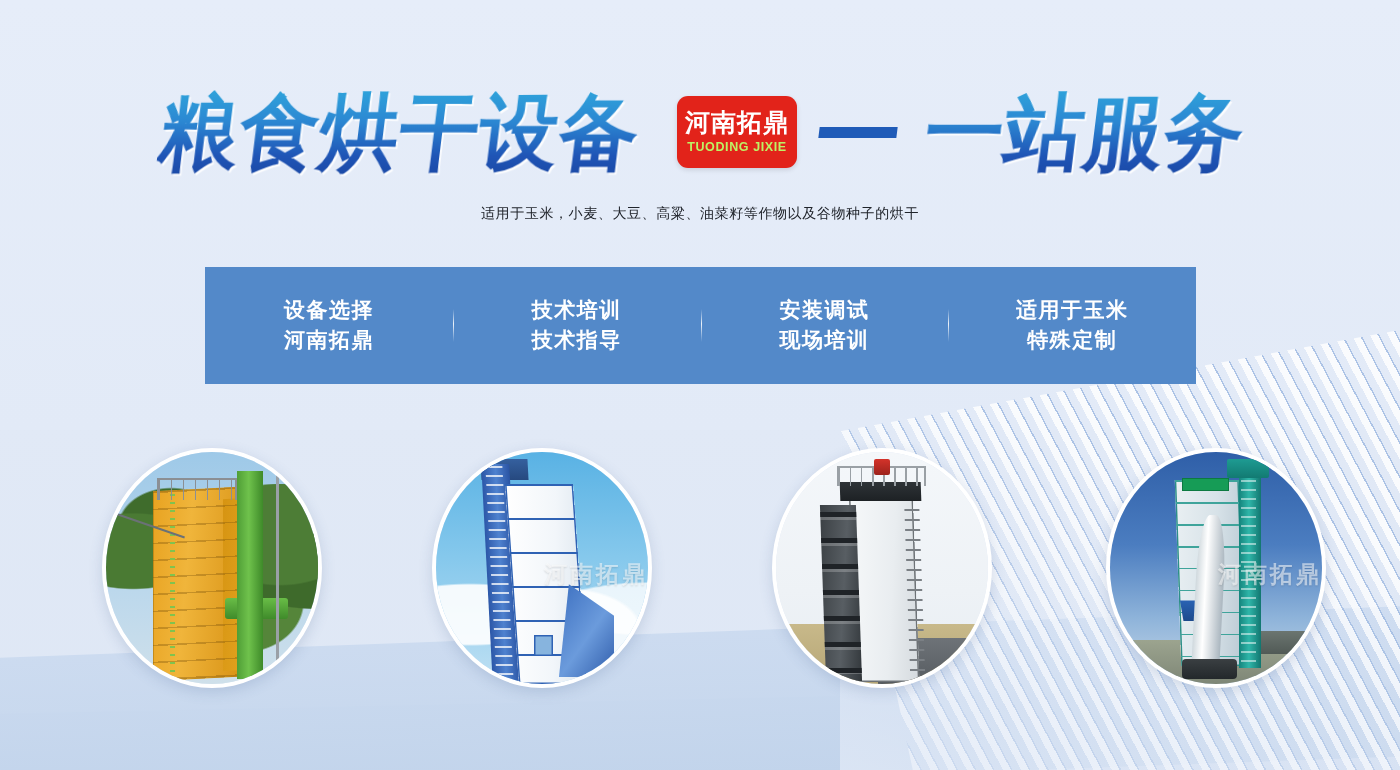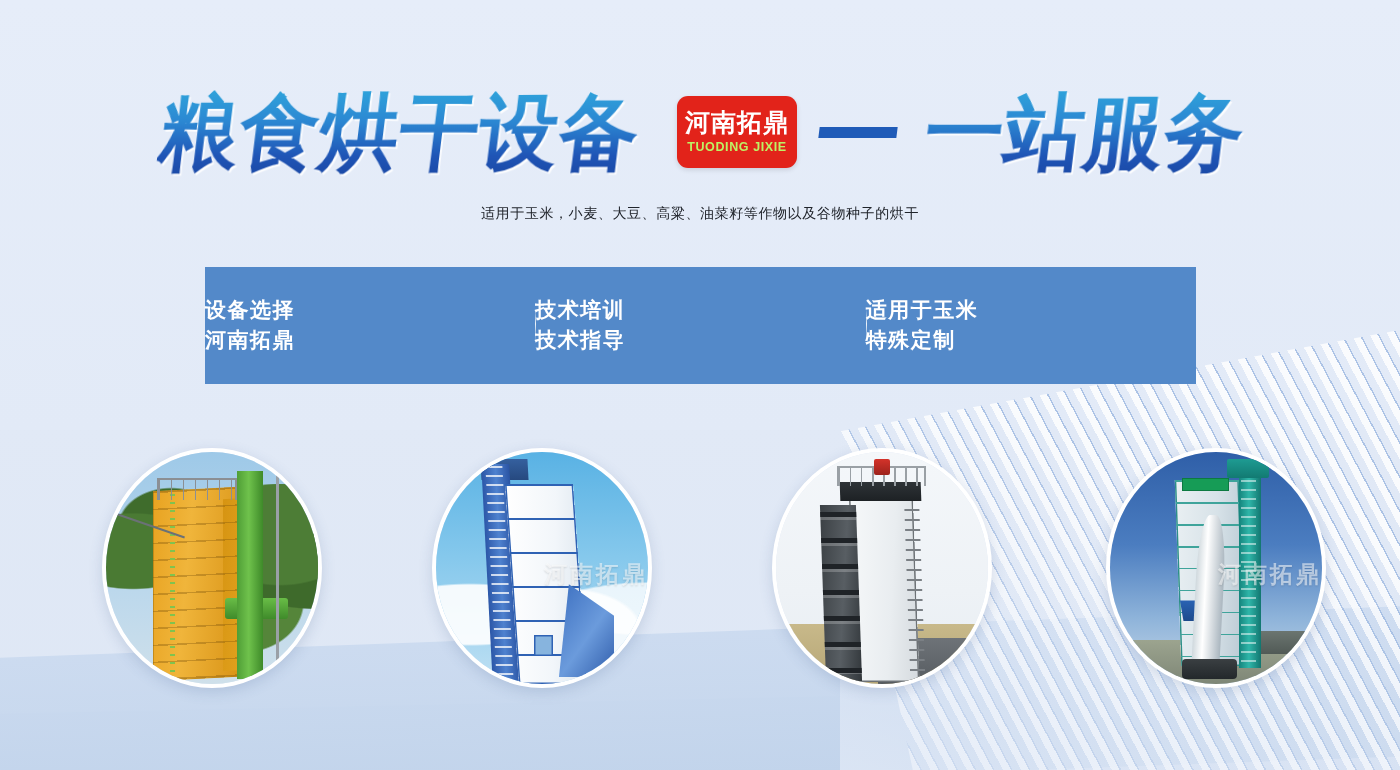--- a/index.html
+++ b/index.html
@@ -91,21 +91,21 @@
     font-size:14px;color:#20242b;letter-spacing:.6px;
   }
 
   
   .feature-bar{
     position:absolute;left:205px;top:267px;width:991px;height:117px;
     background:#5389c9;
     display:flex;align-items:center;
   }
   .feature-item{
-    flex:1 1 0;display:flex;flex-direction:column;justify-content:center;
+    flex:1 1 0;display:flex;flex-direction:column;align-items:center;justify-content:center;
     position:relative;
   }
   .feature-item + .feature-item::before{
     content:"";position:absolute;left:0;top:13px;bottom:13px;width:1px;
     background:linear-gradient(180deg,rgba(255,255,255,0) 0%,rgba(255,255,255,.9) 45%,rgba(255,255,255,0) 100%);
   }
   .feature-line{
     color:#ffffff;font-size:21px;line-height:1.42;letter-spacing:1.5px;
     font-family:"DejaVu Sans","Liberation Sans",sans-serif;font-weight:bold;
   }
@@ -270,20 +270,24 @@
       <span class="feature-line">设备选择</span>
       <span class="feature-line">河南拓鼎</span>
     </div>
 
     <div class="feature-item">
       <span class="feature-line">技术培训</span>
       <span class="feature-line">技术指导</span>
     </div>
 
 
+    <div class="feature-item">
+      <span class="feature-line">安装调试</span>
+      <span class="feature-line">现场培训</span>
+    </div>
 
     <div class="feature-item">
       <span class="feature-line">适用于玉米</span>
       <span class="feature-line">特殊定制</span>
     </div>
 
   </div>
 
   <div class="photos">
 

